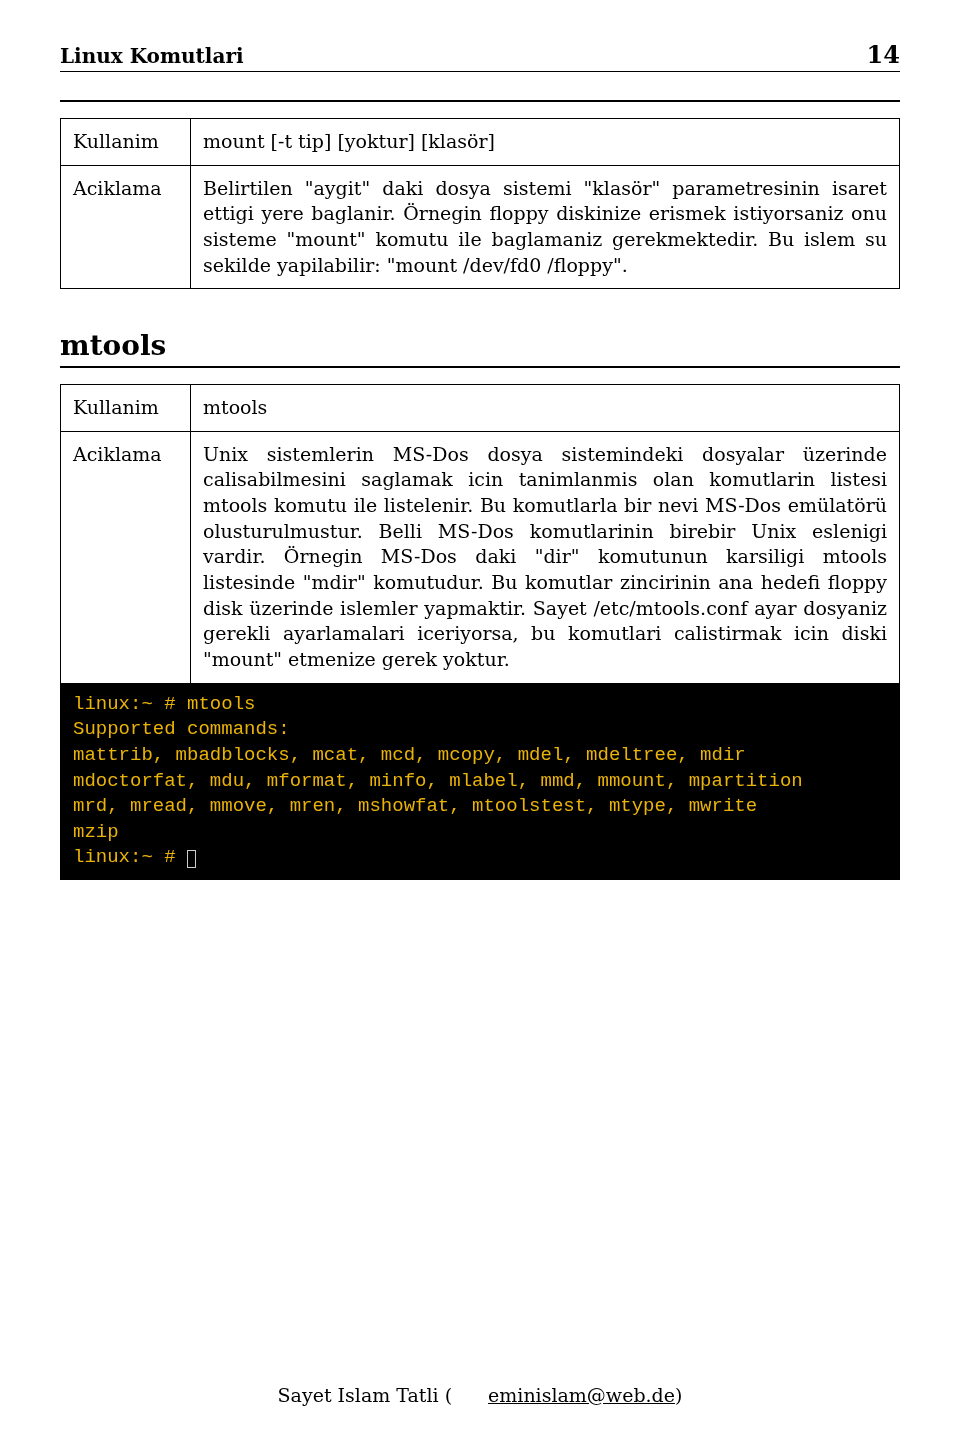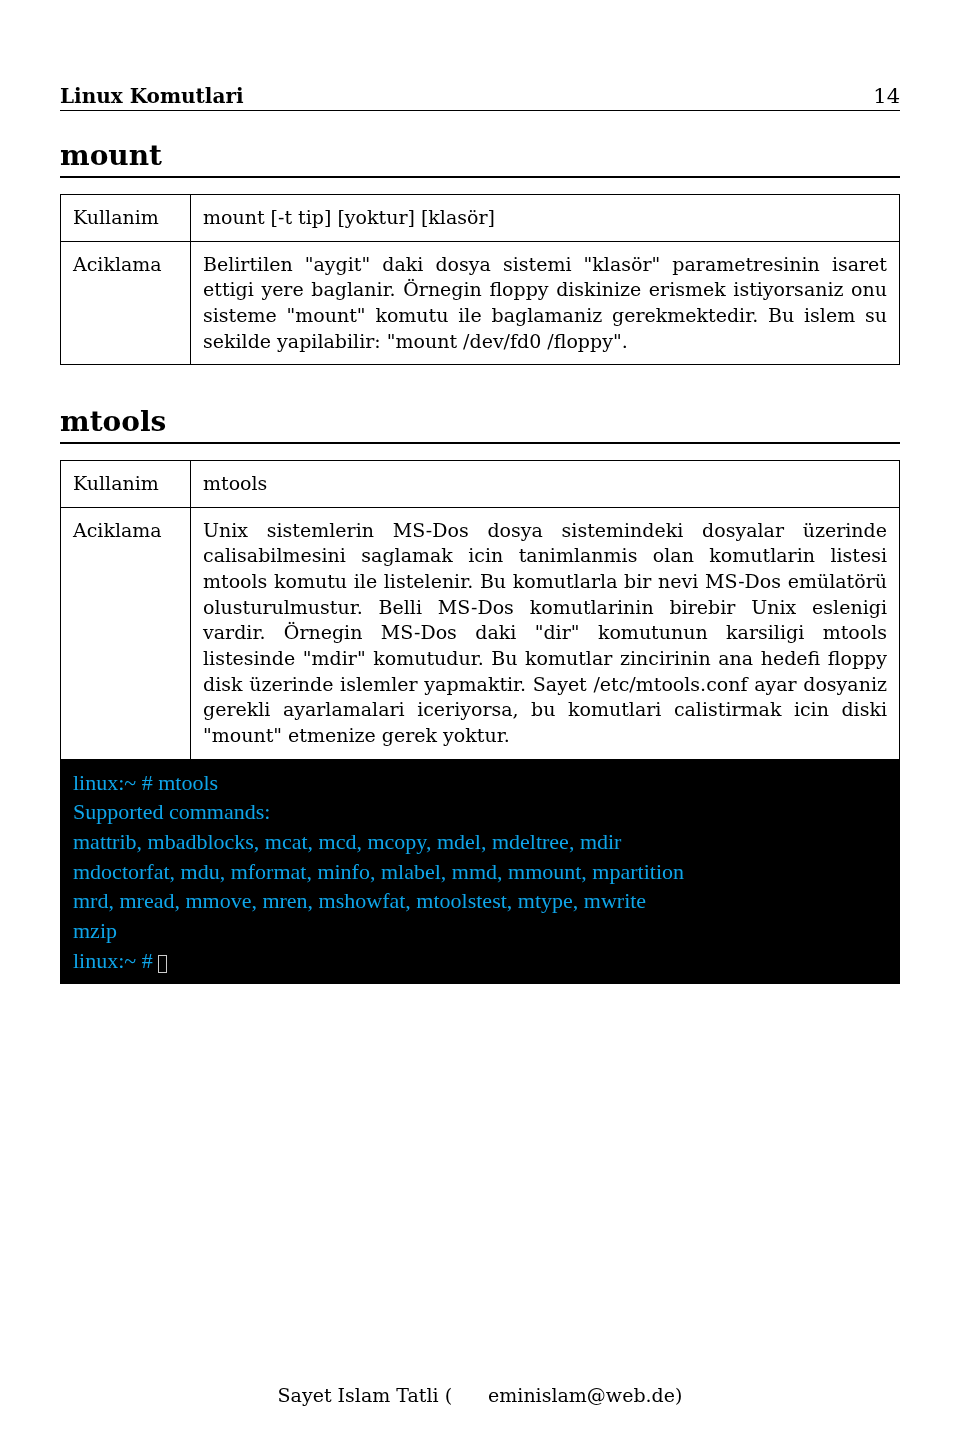--- a/index.html
+++ b/index.html
@@ -25,25 +25,24 @@
       display: flex;
       justify-content: space-between;
       align-items: baseline;
       border-bottom: 1.5px solid #000;
       padding-bottom: 2px;
       margin-bottom: 28px;
     }
     .header-title {
       font-weight: bold;
       font-size: 20px;
-      margin-top: 44px;
     }
     .header-page {
-      font-weight: normal;
-      font-size: 21px;
+      font-weight: bold;
+      font-size: 24px;
     }
     .section-title {
       font-weight: bold;
       font-size: 28px;
       margin-bottom: 4px;
     }
     .section-rule {
       border-bottom: 2px solid #000;
       margin-bottom: 16px;
     }
@@ -61,23 +60,23 @@
     }
     .cmd-table td.label-cell {
       width: 130px;
       text-align: left;
     }
     .justify {
       text-align: justify;
     }
     .terminal {
       background: #000;
-      color: #0ea5e9;
-      font-family: Liberation Serif, serif;
-      font-size: 22px;
+      color: #eab308;
+      font-family: Liberation Mono, monospace;
+      font-size: 19px;
       padding: 8px 12px 8px 12px;
       line-height: 1.35;
       white-space: pre-wrap;
       word-break: break-word;
     }
     .terminal .cursor {
       display: inline-block;
       width: 9px;
       height: 18px;
       border: 1px solid #ccc;
@@ -86,35 +85,35 @@
     .terminal-cell {
       padding: 0 !important;
     }
     .footer {
       text-align: center;
       font-size: 19px;
       margin-top: auto;
       padding-top: 40px;
     }
     .footer .link {
+      text-decoration: underline;
       margin-left: 36px;
     }
   </style>
 </head>
 <body>
 
 <div class="content-wrapper">
 
   <div class="header-row">
     <span class="header-title">Linux Komutlari</span>
     <span class="header-page">14</span>
   </div>
 
   <div>
-    <div class="section-title">mount</div>
     <div class="section-rule"></div>
 
     <table class="cmd-table">
       <tbody>
           <tr>
         <td class="label-cell">Kullanim</td>
         <td>mount [-t tip] [yoktur] [klasör]</td>
       </tr>
       <tr>
         <td class="label-cell">Aciklama</td>

